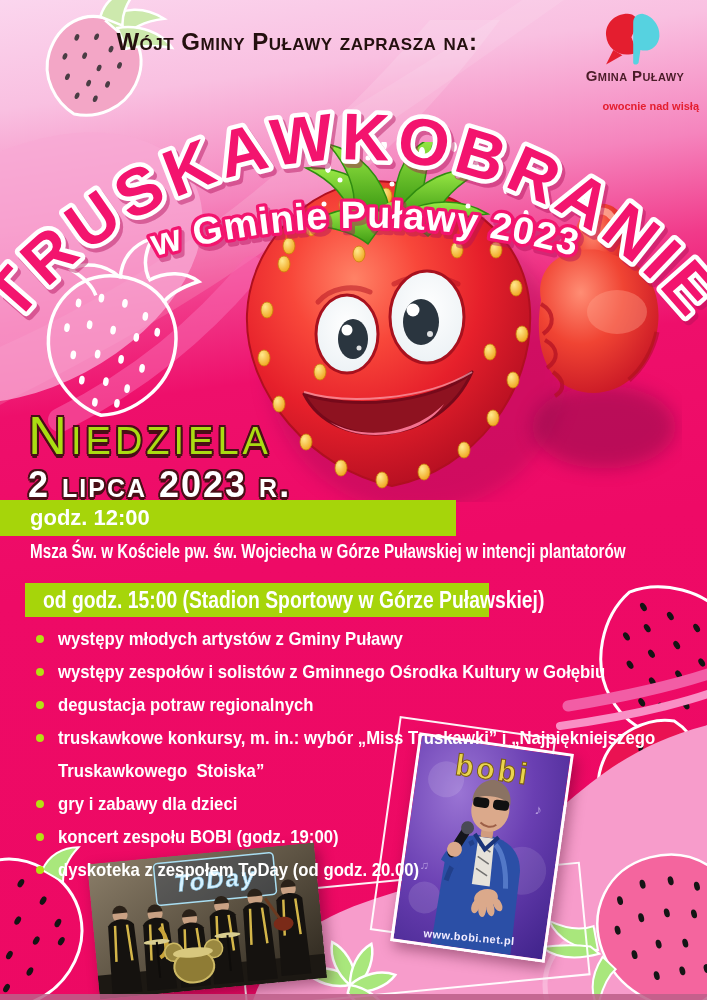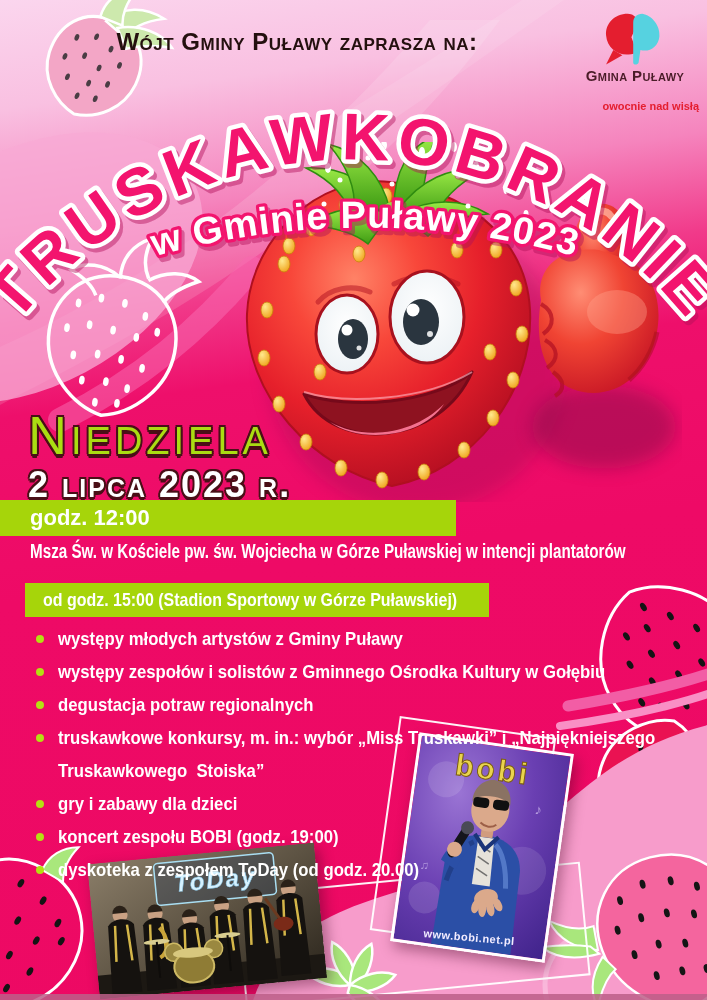--- a/index.html
+++ b/index.html
@@ -26,21 +26,21 @@
   .titles{filter:drop-shadow(3px 4px 0 rgba(178,16,88,.45));}
   .mascot{position:absolute;left:222px;top:142px;width:460px;height:360px;z-index:5;}
   .outline-dark{
     text-shadow:-2px 0 0 #4a0f17,2px 0 0 #4a0f17,0 -2px 0 #4a0f17,0 2.5px 0 #4a0f17,
     -1.6px -1.6px 0 #4a0f17,1.6px -1.6px 0 #4a0f17,-1.6px 1.6px 0 #4a0f17,1.6px 1.6px 0 #4a0f17,0 3.5px 0 #4a0f17;
   }
   .weekday{position:absolute;left:28px;top:408px;z-index:8;font-variant:small-caps;font-weight:normal;font-size:54px;line-height:1;letter-spacing:4px;color:#aadd12;white-space:nowrap;}
   .date-line{position:absolute;left:28px;top:460px;z-index:8;font-variant:small-caps;font-weight:bold;font-size:36px;line-height:1;letter-spacing:2px;color:#ffffff;white-space:nowrap;margin-top:7px;}
   .bar{position:absolute;background:#a6d50a;z-index:8;color:#fff;font-weight:bold;display:flex;align-items:center;}
   .bar1{left:0;top:500px;width:456px;height:36px;font-size:22px;padding-left:30px;box-sizing:border-box;}
-  .bar2{left:25px;top:583px;width:464px;height:34px;font-size:19px;padding-left:18px;box-sizing:border-box;}
+  .bar2{left:25px;top:583px;width:464px;height:34px;font-size:23px;padding-left:18px;box-sizing:border-box;}
   .bar .squish{display:inline-block;transform:scaleX(.84);transform-origin:left center;white-space:nowrap;}
   .mass-desc{position:absolute;left:30px;top:540px;z-index:8;color:#fff;font-weight:bold;font-size:19.5px;white-space:nowrap;}
   .mass-desc .squish{display:inline-block;transform:scaleX(.78);transform-origin:left center;white-space:pre;}
   .program-list{position:absolute;left:36px;top:622px;z-index:10;margin:0;padding:0;list-style:none;}
   .program-list li{position:relative;height:33px;line-height:33px;padding-left:22px;color:#fff;font-weight:bold;font-size:19px;white-space:nowrap;}
   .program-list li .dot{position:absolute;left:0;top:13px;width:8px;height:8px;border-radius:50%;background:#b4e012;}
   .program-list li.continuation{padding-left:22px;}
   .li-text{display:inline-block;transform:scaleX(.88);transform-origin:left center;white-space:pre;}
   .frame-outline{position:absolute;border:2px solid rgba(255,255,255,.95);z-index:8;}
   .frame-a{left:240px;top:878px;width:342px;height:110px;transform:rotate(-5.5deg);}

